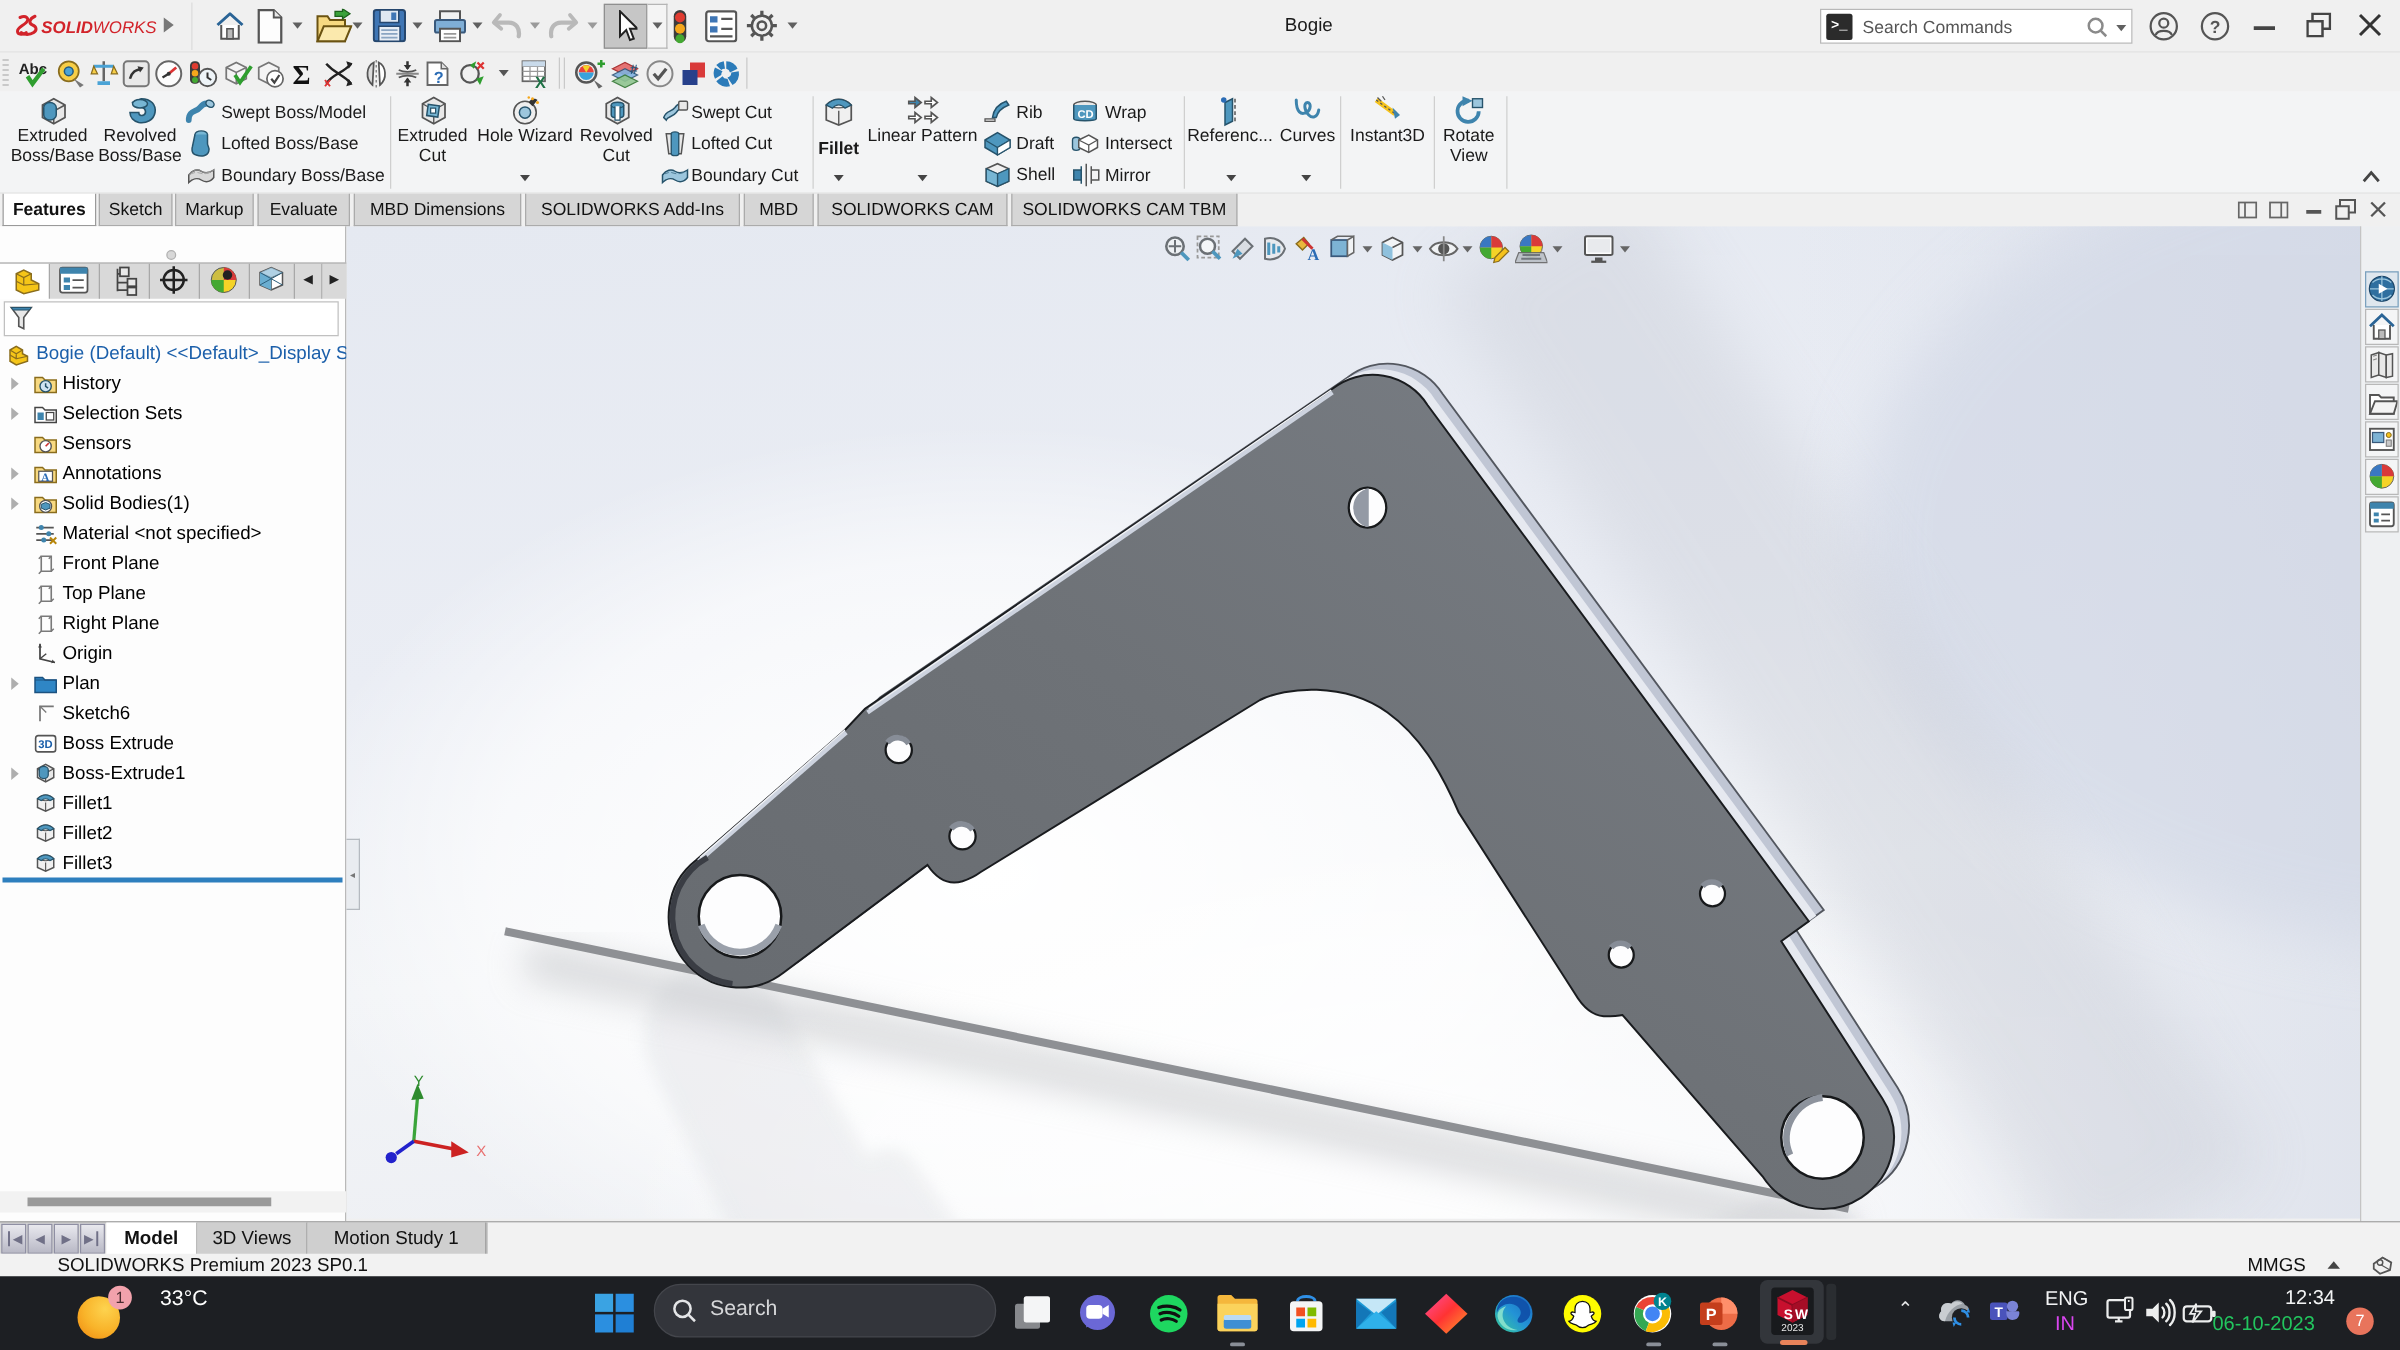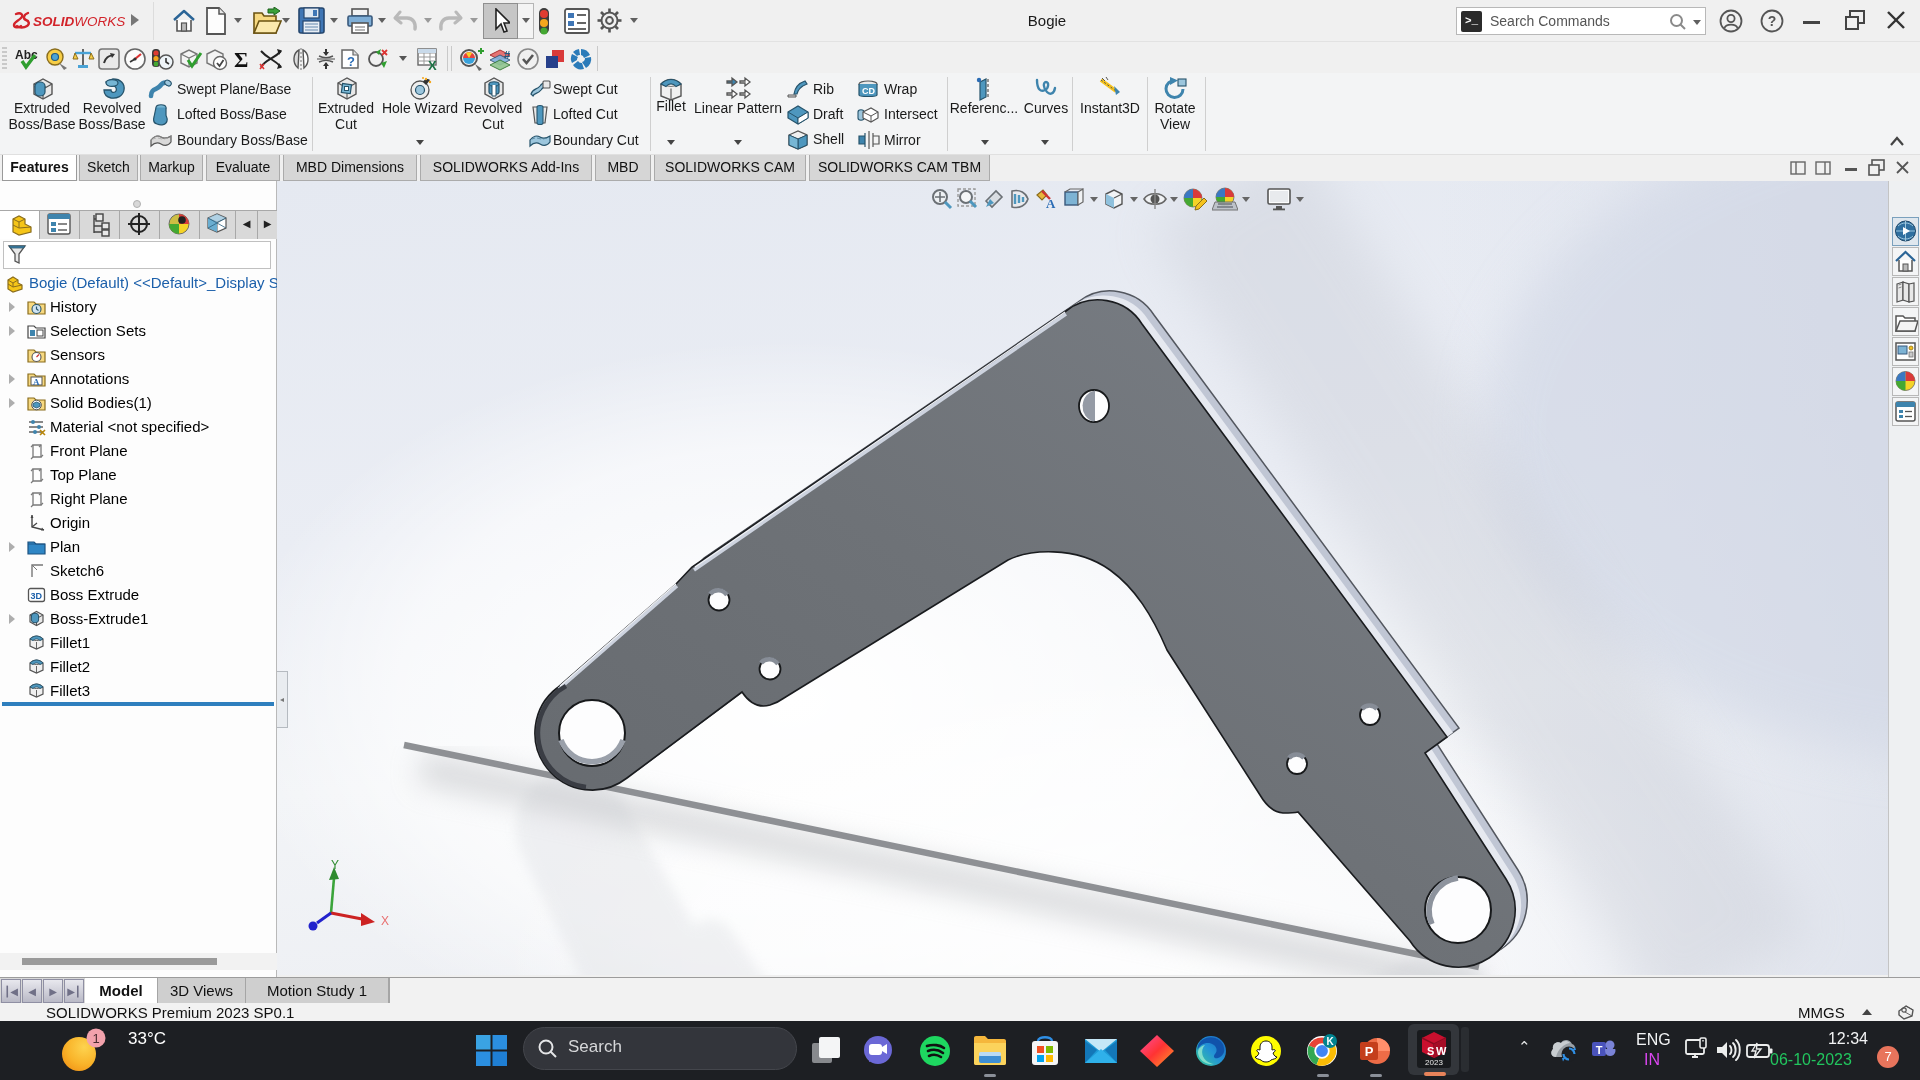--- a/index.html
+++ b/index.html
@@ -331,21 +331,21 @@
     <div class="rlabel" style="left:3px;top:27px;width:78px;">Extruded<br>Boss/Base</div>
     <svg class="abs" style="left:99px;top:3px" width="28" height="26" viewBox="0 0 28 26">
         <path d="M14 3 C 22 3, 26 8, 25 14 C 24 20, 18 23, 12 22 C 8 21, 5 18, 5 14 L 12 14 C 12 16, 14 17, 16 16 C 18 15, 18 11, 15 10 C 12 9, 8 10, 7 6 Z" fill="#4e97be" stroke="#26536b" stroke-width="1.3"></path>
         <ellipse cx="13" cy="7" rx="6" ry="3.4" fill="#77b6d4" stroke="#26536b" stroke-width="1.2"></ellipse>
       </svg>
     <div class="rlabel" style="left:73px;top:27px;width:78px;">Revolved<br>Boss/Base</div>
     <svg class="abs" style="left:148px;top:5px" width="24" height="22" viewBox="0 0 24 22">
         <path d="M3 18 C 3 10, 9 12, 12 8 C 15 4, 18 4, 21 6" fill="none" stroke="#3e84ad" stroke-width="4.6" stroke-linecap="round"></path>
         <ellipse cx="20" cy="5" rx="3.4" ry="2.6" fill="#9cc6dd" stroke="#26536b" stroke-width="1.1" transform="rotate(30 20 5)"></ellipse>
       </svg>
-    <div class="rlabel" style="left:177px;top:8px;">Swept Plane/Base</div>
+    <div class="rlabel" style="left:177px;top:8px;">Swept Boss/Model</div>
     <svg class="abs" style="left:150px;top:30px" width="22" height="24" viewBox="0 0 22 24">
         <ellipse cx="11" cy="4.5" rx="5" ry="2.8" fill="#77b6d4" stroke="#26536b" stroke-width="1.1"></ellipse>
         <path d="M6 4.5 L4 14 C 4 14, 2 20, 7 21 C 11 22.5, 16 22, 17 18 C 18 15, 16 14, 16 12 L 16 4.5" fill="#4e97be" stroke="#26536b" stroke-width="1.2"></path>
       </svg>
     <div class="rlabel" style="left:177px;top:33px;">Lofted Boss/Base</div>
     <svg class="abs" style="left:148px;top:57px" width="26" height="22" viewBox="0 0 26 22">
         <path d="M3 10 C 6 6, 10 5, 13 7 C 16 9, 20 8, 23 6 L 23 12 C 20 16, 16 16, 13 14 C 10 12, 6 13, 3 16 Z" fill="#d9d9d9" stroke="#555" stroke-width="1.2"></path>
         <path d="M3 10 C 6 6, 10 5, 13 7 C 16 9, 20 8, 23 6" fill="none" stroke="#888" stroke-width="1"></path>
         <path d="M5 9 L8 8 M10 8 L14 9 M16 9 L20 8" stroke="#aaa" stroke-width="0.8"></path>
       </svg>
@@ -391,21 +391,21 @@
         <path d="M5 9 L8 8 M10 8 L14 9 M16 9 L20 8" stroke="#4e7d96" stroke-width="0.8"></path>
       </svg>
     <div class="rlabel" style="left:553px;top:59px;">Boundary Cut</div>
     <div class="rsep" style="left:650px;"></div>
 
     <svg class="abs" style="left:657px;top:3px" width="28" height="26" viewBox="0 0 28 26">
         <path d="M4 8 L4 20 L14 24 L24 20 L24 8 C 18 2, 10 2, 4 8 Z" fill="#f0f0f0" stroke="#555" stroke-width="1.4"></path>
         <path d="M4 8 C 10 11, 18 11, 24 8 M14 12.5 L14 24" fill="none" stroke="#555" stroke-width="1.1"></path>
         <path d="M4 8 C 10 2, 18 2, 24 8 L 19 10.5 C 16 7, 12 7, 9 10.5 Z" fill="#4e97be" stroke="#26536b" stroke-width="1.1"></path>
       </svg>
-    <div class="rlabel" style="left:641px;top:25px;width:60px;">Fillet</div>
+    <div class="rlabel" style="left:641px;top:37px;width:60px;font-weight:bold;">Fillet</div>
     <div class="rcaret" style="left:667px;top:67px;"></div>
     <svg class="abs" style="left:724px;top:3px" width="28" height="26" viewBox="0 0 28 26">
         <g stroke="#555" stroke-width="1.3" fill="none">
           <path d="M3 5 L8 5 L8 2 L13 6 L8 10 L8 7 L3 7 Z" fill="#3e84ad"></path>
           <path d="M16 5 L21 5 L21 2 L26 6 L21 10 L21 7 L16 7 Z" fill="#fff"></path>
           <path d="M3 17 L8 17 L8 14 L13 18 L8 22 L8 19 L3 19 Z" fill="#fff"></path>
           <path d="M16 17 L21 17 L21 14 L26 18 L21 22 L21 19 L16 19 Z" fill="#fff"></path>
         </g>
       </svg>
     <div class="rlabel" style="left:690px;top:27px;width:96px;">Linear Pattern</div>

